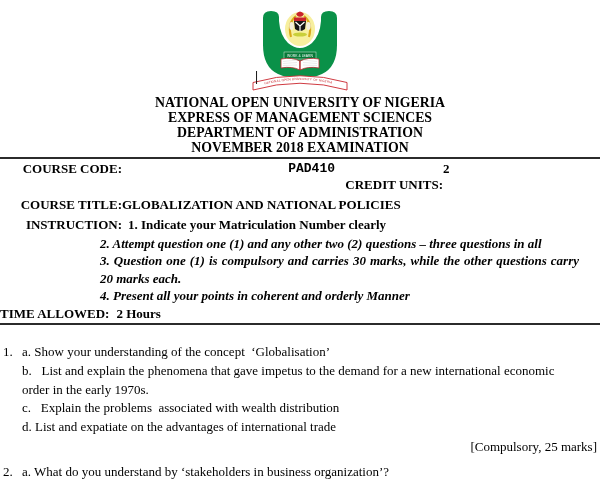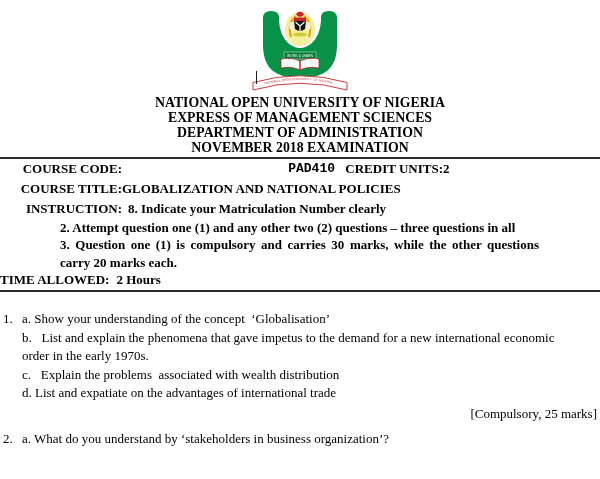--- a/index.html
+++ b/index.html
@@ -16,24 +16,24 @@
     position:absolute; left:255px; top:69px; font-size:14px; font-weight:bold; color:#111;
   }
   .exam-header { text-align:center; font-weight:bold; font-size:13.8px; line-height:15px; margin-top:4px; }
   .rule { border-top:2px solid #2b2b2b; width:600px; }
   .rule-1 { margin-top:2px; }
   .rule-2 { margin-top:1px; }
   .info { font-weight:bold; }
   .inforow { display:flex; line-height:20px; padding-left:2px;text-align:right; }
   .lab-code  { width:120px; flex:none; }
   .val-code  { width:213px; flex:none;font-family:Liberation Mono, monospace; }
-  .lab-credit{ width:108px; flex:none; }
+  .lab-credit{ width:108px; flex:none;margin-top:16px; }
   .lab-instr { width:120px; flex:none; }
   .instr-inline { padding-left:6px; }
-  .instr-line { margin-left:60px; width:479px; line-height:17.4px; }
+  .instr-line { margin-left:100px; width:479px; line-height:17.4px;font-style:italic; }
   .justify { text-align:justify; }
   .time-row { line-height:17.8px; padding-left:0; }
   .time-val { margin-left:7px; }
   .questions { margin-top:18px; font-weight:normal; }
   .question { display:flex; padding-left:3px; }
   .qnum { width:19px; flex:none; line-height:18.6px; }
   .qparts { width:556px; line-height:18.6px; }
   .qpart { white-space:pre-wrap; }
   .marks-note { text-align:right; padding-right:3px; line-height:18px; margin-top:2px; }
   .q2 { margin-top:7px; }
@@ -100,24 +100,25 @@
       <span class="val-code">PAD410</span>
       <span class="lab-credit">CREDIT UNITS:</span>
       <span>2</span>
     </div>
     <div class="inforow">
       <span class="lab-code">COURSE TITLE:</span>
       <span>GLOBALIZATION AND NATIONAL POLICIES</span>
     </div>
     <div class="inforow">
       <span class="lab-instr">INSTRUCTION:</span>
-      <span class="instr-inline">8. Indicate your Matriculation Number clearly</span>
+      <span class="instr-inline">1. Indicate your Matriculation Number clearly</span>
     </div>
     <div class="instr-line">2. Attempt question one (1) and any other two (2) questions – three questions in all</div>
     <div class="instr-line justify">3. Question one (1) is compulsory and carries 30 marks, while the other questions carry 20 marks each.</div>
+    <div class="instr-line">4. Present all your points in coherent and orderly Manner</div>
     <div class="time-row">
       <span>TIME ALLOWED:</span><span class="time-val">2 Hours</span>
     </div>
   </div>
 
   <div class="rule rule-2"></div>
 
   <div class="questions">
     <div class="question">
       <span class="qnum">1.</span>

